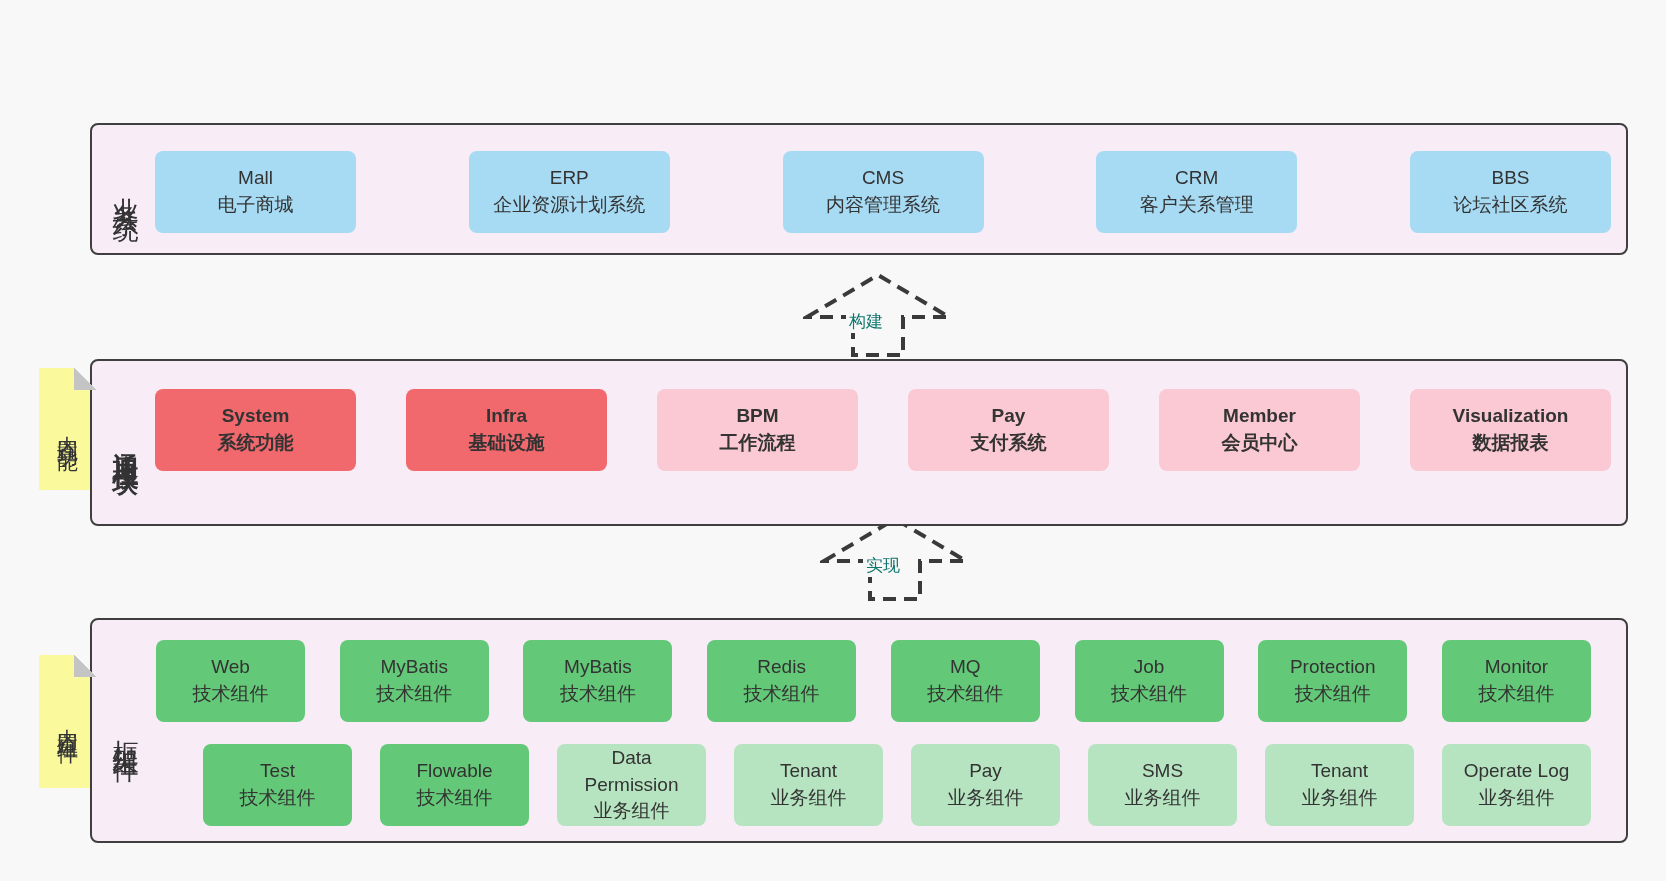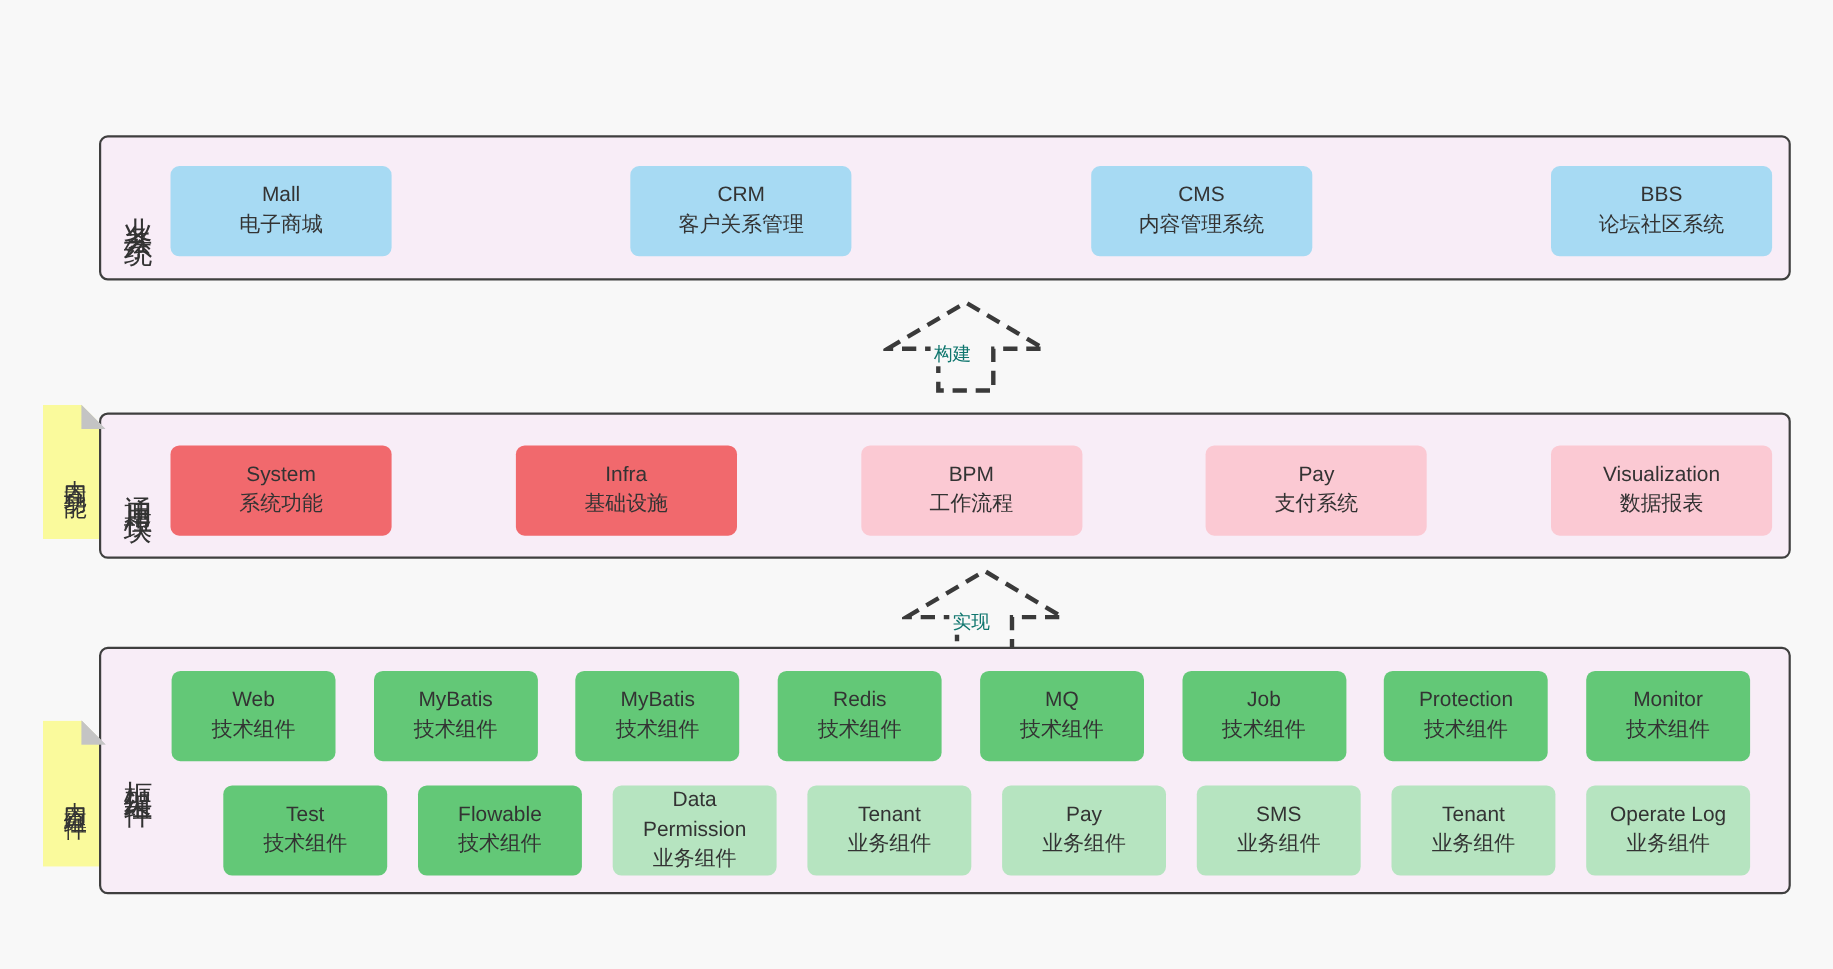--- a/index.html
+++ b/index.html
@@ -64,85 +64,93 @@
 <div class="canvas">
 
   <div class="band" style="top:123px; height:132px;">
     <div class="band-label">业务系统</div>
     <div class="band-row row-6" style="top:26px;">
       <div class="box w-lg blue">
         <div>Mall</div>
         <div>电子商城</div>
       </div>
       <div class="box w-lg blue">
+        <div>ERP</div>
+        <div>企业资源计划系统</div>
+      </div>
+      <div class="box w-lg blue">
+        <div>CMS</div>
+        <div>内容管理系统</div>
+      </div>
+      <div class="box w-lg blue">
         <div>CRM</div>
         <div>客户关系管理</div>
-      </div>
-      <div class="box w-lg blue">
-        <div>CMS</div>
-        <div>内容管理系统</div>
       </div>
       <div class="box w-lg blue">
         <div>BBS</div>
         <div>论坛社区系统</div>
       </div>
     </div>
   </div>
 
   <div class="arrow" style="left:803px; top:271px;">
     <svg width="150" height="88" viewBox="0 0 150 88">
       <path d="M4,46 L75,4 L146,46 L100,46 L100,84 L50,84 L50,46 Z" fill="none" stroke="#3a3a3a" stroke-width="4" stroke-dasharray="13 8"></path>
     </svg>
     <span class="arrow-label">构建</span>
   </div>
 
   <div class="sticky" style="top:368px; height:122px;">
     <span class="sticky-text">内置功能</span>
   </div>
   <div class="sticky-fold" style="left:74px; top:368px;"></div>
 
-  <div class="band" style="top:375px; height:133px;">
+  <div class="band" style="top:359px; height:167px;font-weight:bold;">
     <div class="band-label">通用模块</div>
     <div class="band-row row-6" style="top:28px;">
       <div class="box w-lg red">
         <div>System</div>
         <div>系统功能</div>
       </div>
       <div class="box w-lg red">
         <div>Infra</div>
         <div>基础设施</div>
       </div>
       <div class="box w-lg pink">
         <div>BPM</div>
         <div>工作流程</div>
       </div>
       <div class="box w-lg pink">
         <div>Pay</div>
         <div>支付系统</div>
       </div>
       <div class="box w-lg pink">
+        <div>Member</div>
+        <div>会员中心</div>
+      </div>
+      <div class="box w-lg pink">
         <div>Visualization</div>
         <div>数据报表</div>
       </div>
     </div>
   </div>
 
   <div class="arrow" style="left:820px; top:515px;">
     <svg width="150" height="88" viewBox="0 0 150 88">
       <path d="M4,46 L75,4 L146,46 L100,46 L100,84 L50,84 L50,46 Z" fill="none" stroke="#3a3a3a" stroke-width="4" stroke-dasharray="13 8"></path>
     </svg>
     <span class="arrow-label">实现</span>
   </div>
 
   <div class="sticky" style="top:655px; height:133px;">
     <span class="sticky-text">内置组件</span>
   </div>
   <div class="sticky-fold" style="left:74px; top:655px;"></div>
 
-  <div class="band" style="top:588px; height:225px;">
+  <div class="band" style="top:618px; height:225px;">
     <div class="band-label">框架组件</div>
 
     <div class="band-row row-8" style="top:20px;">
       <div class="box w-sm green">
         <div>Web</div>
         <div>技术组件</div>
       </div>
       <div class="box w-sm green">
         <div>MyBatis</div>
         <div>技术组件</div>

